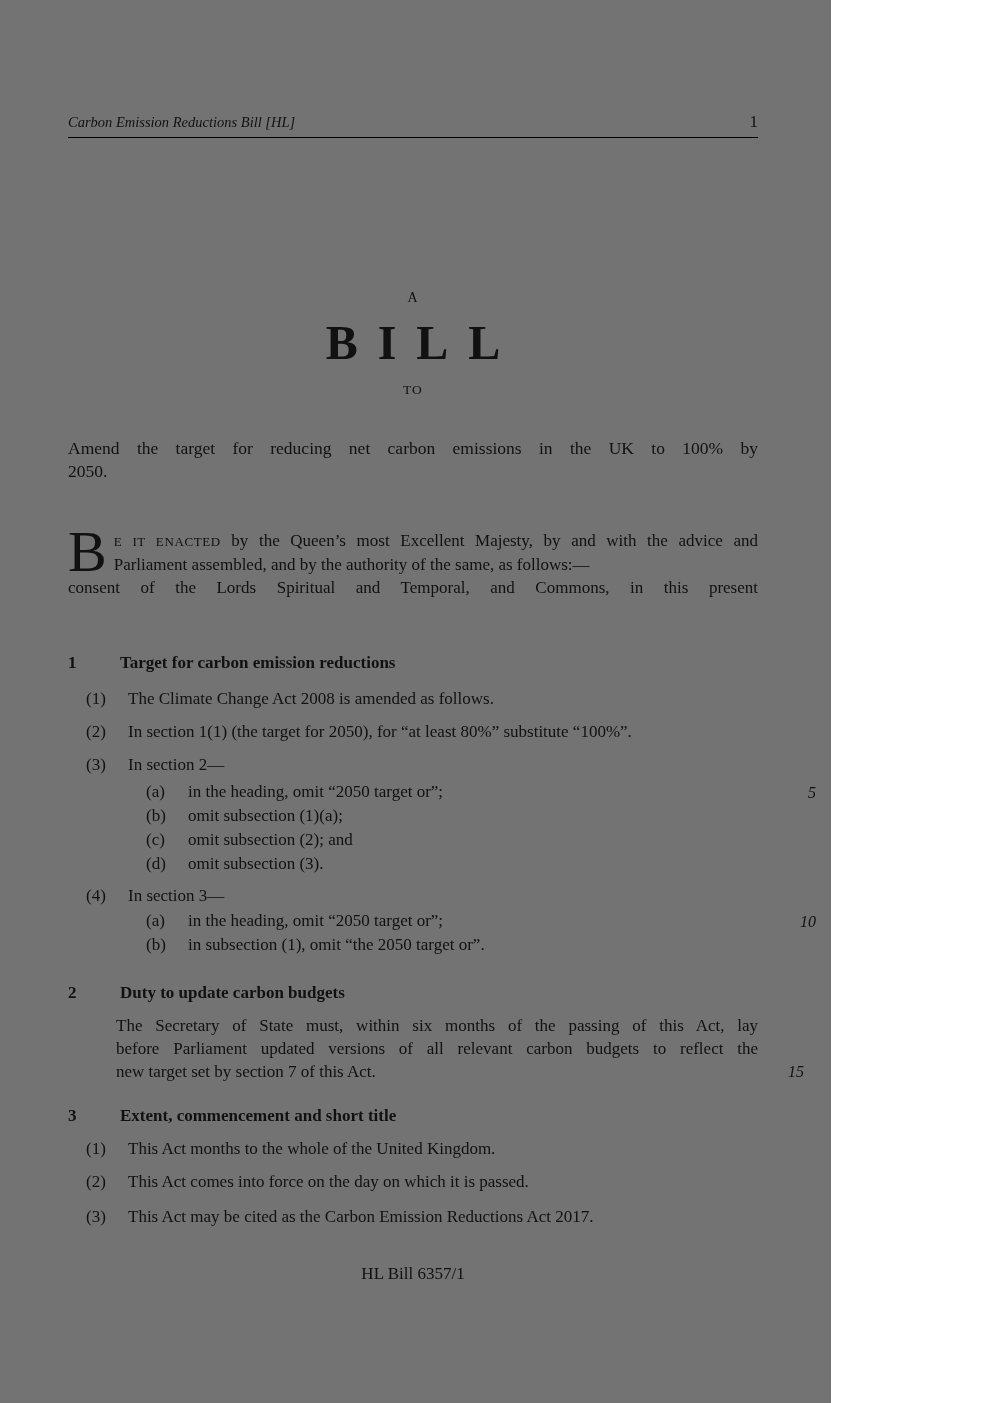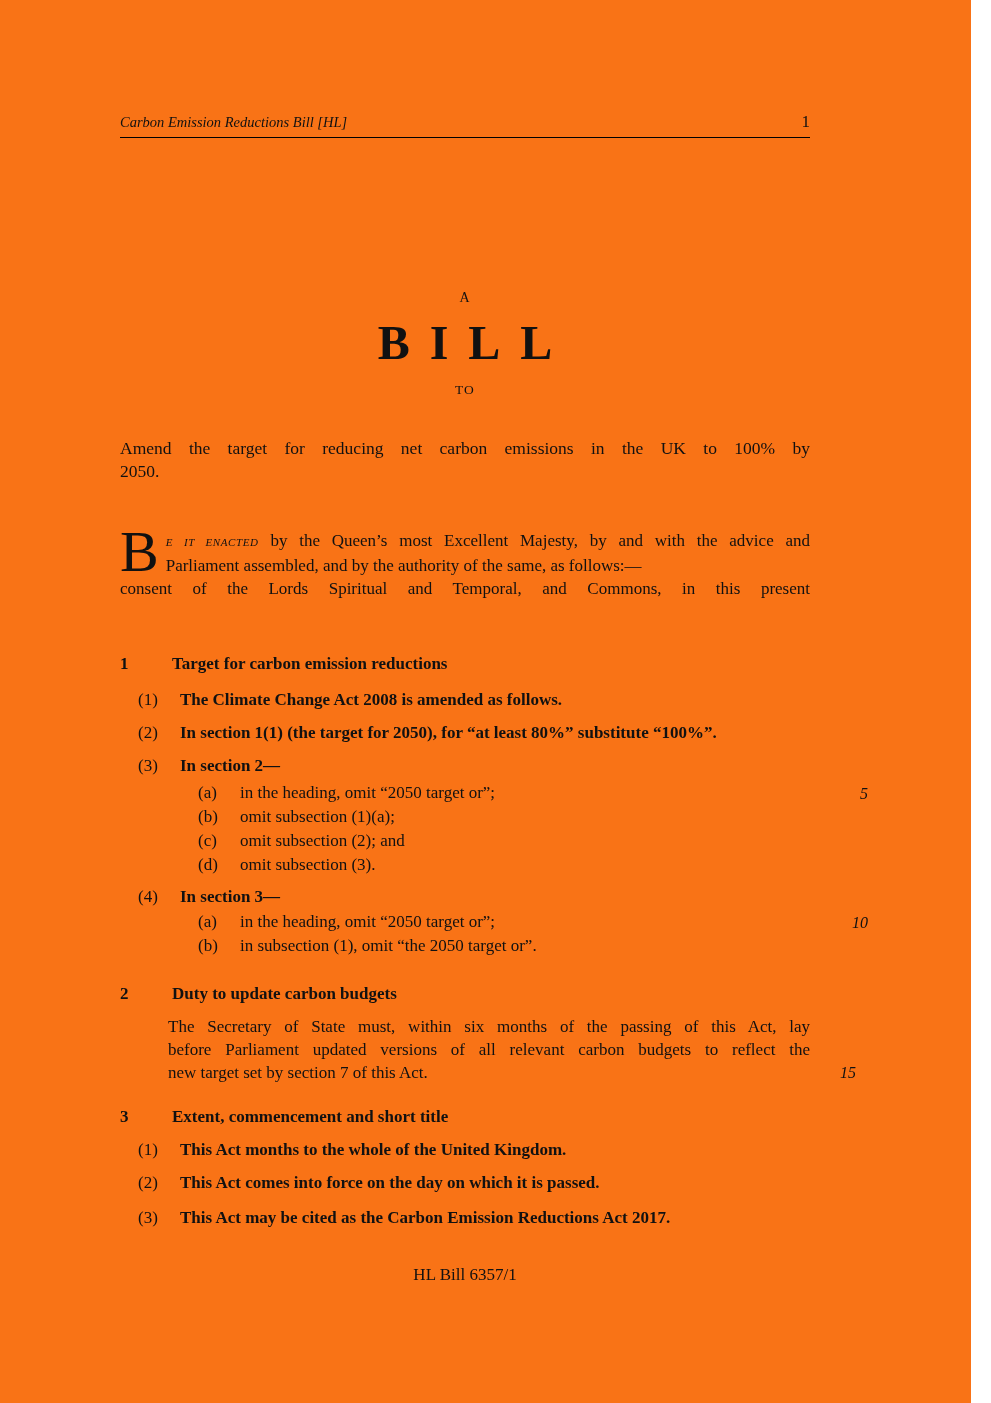--- a/index.html
+++ b/index.html
@@ -1,24 +1,24 @@
 <!DOCTYPE html>
 <html><head>
 <meta charset="utf-8">
 <style>
   * { margin: 0; padding: 0; box-sizing: border-box; }
   html, body { background: #ffffff; }
   body { font-family: "Liberation Serif", serif; color: #111111; }
 
   .page {
     position: relative;
-    width: 971px;
+    width: 831px;
     height: 1403px;
-    background: #f97316;
-    padding: 112px 181px 0 120px;
+    background: #737373;
+    padding: 112px 181px 0 68px;
   }
   .content { width: 690px; }
 
   
   .running-header {
     display: flex;
     justify-content: space-between;
     align-items: baseline;
     border-bottom: 1.5px solid #000000;
     padding-bottom: 5px;
@@ -46,34 +46,34 @@
   
   .enacting { margin-top: 46px; font-size: 17px; line-height: 23px; }
   .drop-cap {
     float: left;
     font-size: 58px;
     line-height: 46px;
     height: 46px;
     padding-right: 7px;
   }
   .en-line { display: block; }
-  .small-caps { font-size: 11px; letter-spacing: 0.6px; font-style: italic; }
+  .small-caps { font-size: 13px; letter-spacing: 0.6px; }
 
   
   .bill-body { font-size: 17px; line-height: 23px; }
   .section-heading { display: flex; font-weight: bold; }
   .sec-num { width: 52px; }
   .sec-title { flex: 1; }
   .sh-1 { margin-top: 52px; }
   .sh-2 { margin-top: 24px; }
   .sh-3 { margin-top: 21px; }
 
   .subsection { display: flex; padding-left: 18px; }
   .ss-num { width: 42px; }
-  .ss-text { flex: 1; text-align: justify; font-weight: bold; }
+  .ss-text { flex: 1; text-align: justify; }
   .mt13 { margin-top: 13px; }
   .mt12 { margin-top: 12px; }
   .mt10 { margin-top: 10px; }
   .mt8  { margin-top: 8px; }
 
   .paragraphs { margin-top: 4px; }
   .paragraphs-tight { margin-top: 2px; }
   .para-row {
     position: relative;
     display: flex;

